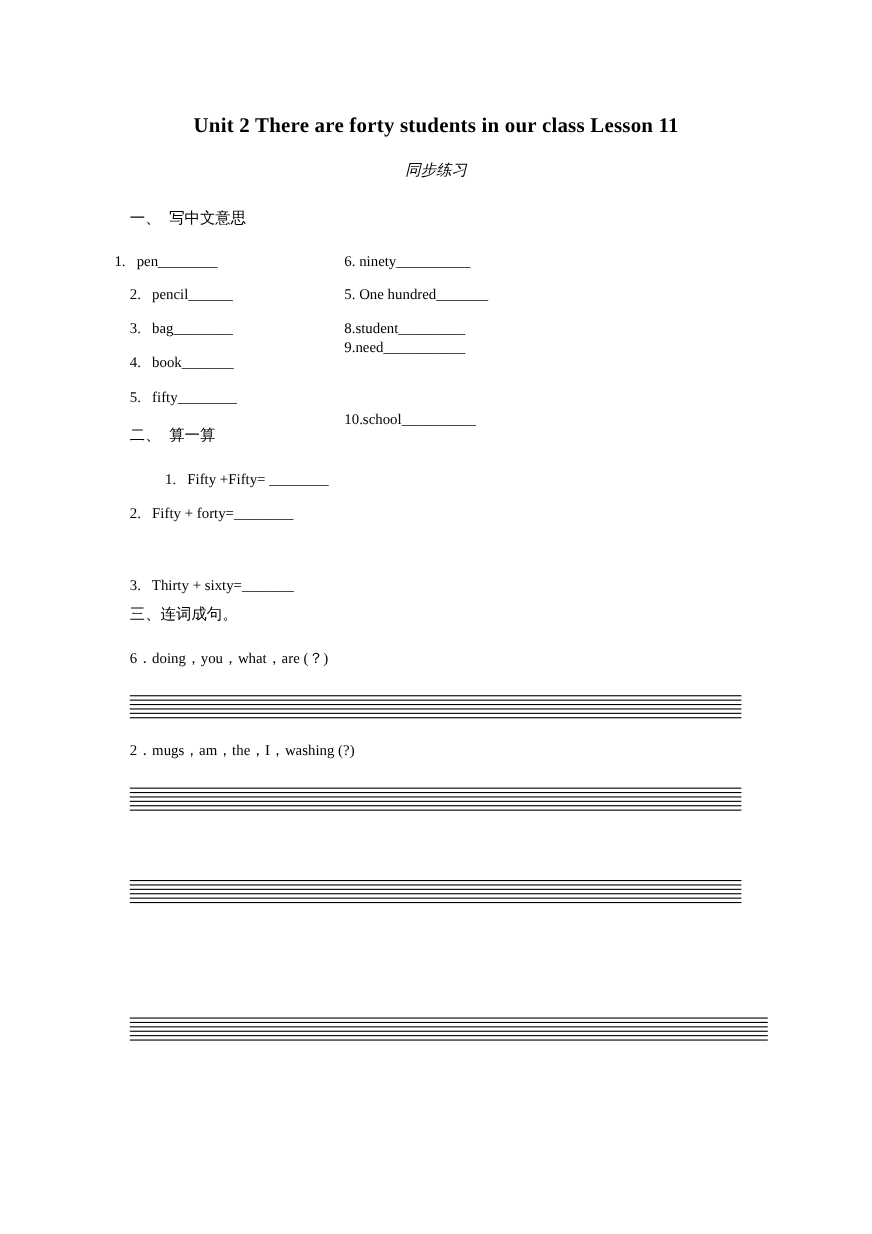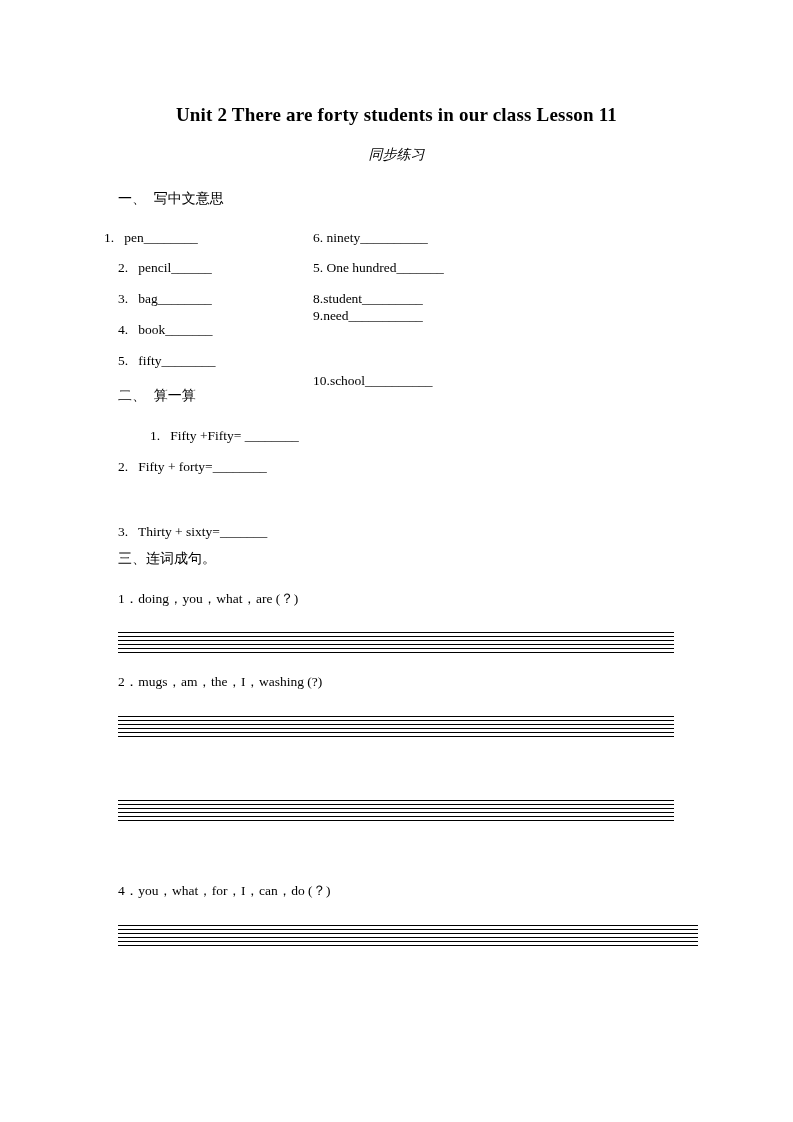--- a/index.html
+++ b/index.html
@@ -106,21 +106,21 @@
   <div class="item" style="left:313px; top:353px;margin-top:20px;">10.school__________</div>
 
   <div class="section-heading sec2">二、  算一算</div>
 
   <div class="item" style="left:118px; top:428px;margin-left:32px;">1.   Fifty +Fifty= ________</div>
   <div class="item" style="left:118px; top:459px;">2.   Fifty + forty=________</div>
   <div class="item" style="left:118px; top:490px;margin-top:34px;">3.   Thirty + sixty=_______</div>
 
   <div class="section-heading sec3">三、连词成句。</div>
 
-  <div class="sentence" style="top:590px;">1．doing，you，what，are (？)</div>
+  <div class="sentence" style="top:590px;">6．doing，you，what，are (？)</div>
   <div class="lines-block" style="top:632px;">
     <div class="ln"></div>
     <div class="ln"></div>
     <div class="ln"></div>
     <div class="ln"></div>
     <div class="ln"></div>
     <div class="ln"></div>
   </div>
 
   <div class="sentence" style="top:673px;">2．mugs，am，the，I，washing (?)</div>
@@ -135,21 +135,20 @@
 
   <div class="lines-block" style="top:800px;">
     <div class="ln"></div>
     <div class="ln"></div>
     <div class="ln"></div>
     <div class="ln"></div>
     <div class="ln"></div>
     <div class="ln"></div>
   </div>
 
-  <div class="sentence" style="top:882px;">4．you，what，for，I，can，do (？)</div>
   <div class="lines-block wide" style="top:925px;">
     <div class="ln"></div>
     <div class="ln"></div>
     <div class="ln"></div>
     <div class="ln"></div>
     <div class="ln"></div>
     <div class="ln"></div>
   </div>
 
 </div>

